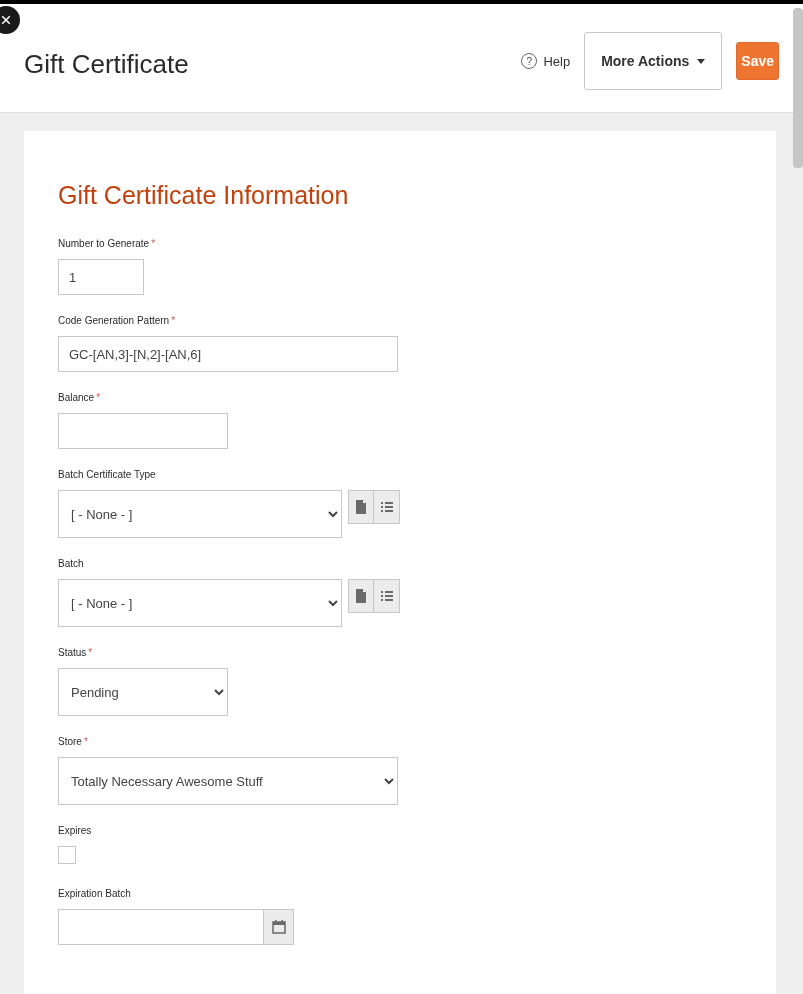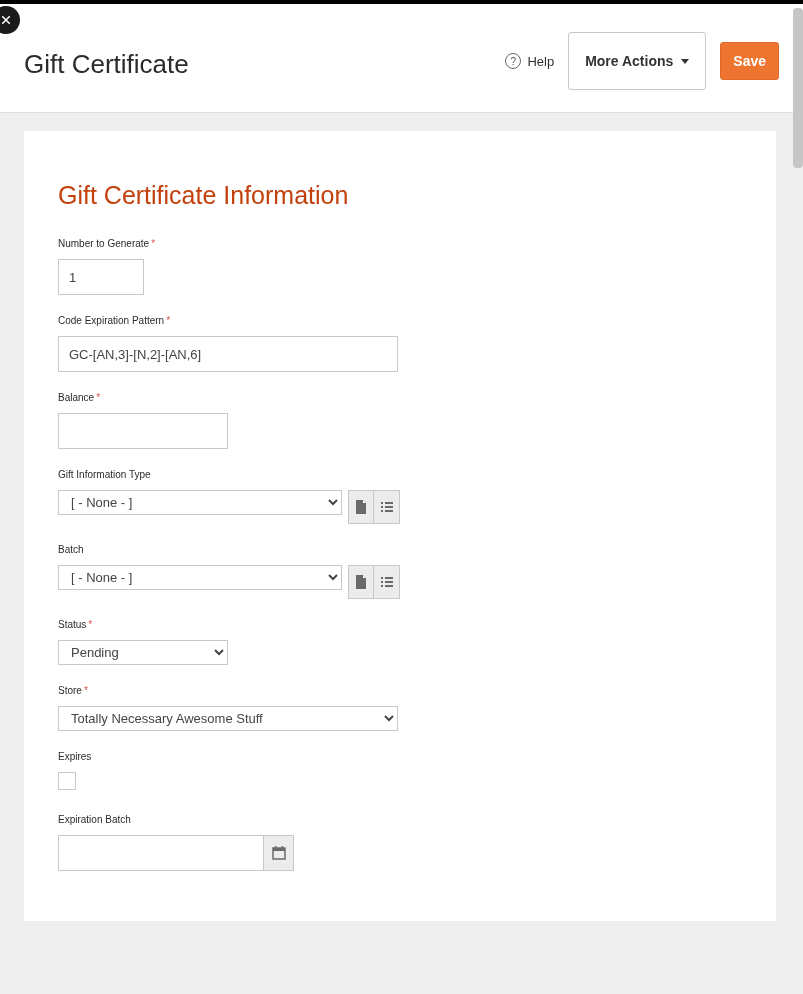--- a/index.html
+++ b/index.html
@@ -62,21 +62,21 @@
   }
   .btn-outline .caret {
     width: 0; height: 0;
     border-left: 4px solid transparent;
     border-right: 4px solid transparent;
     border-top: 5px solid #333;
   }
   .btn-primary {
     border: 1px solid #e06a2e;
     background: #ee7530; color: #fff;
-    padding: 10px 12px;
+    padding: 10px 4px;
   }
   .body-wrap {
     background: #efefef;
     padding: 18px 16px 0 24px;
     min-height: 908px;
   }
   .scrollbar {
     position: absolute;
     right: 0; top: 4px;
     width: 10px; height: 160px;
@@ -109,21 +109,21 @@
     font-size: 13px;
     color: #444;
     background: #fff;
   }
   .w-xs { width: 86px; }
   .w-sm { width: 170px; }
   .w-md { width: 284px; }
   .w-lg { width: 340px; } 
   select.sel, .select-box {
     border: 1px solid #c8c8c8;
-    height: 25px;
+    height: 48px;
     padding: 0 8px;
     font-size: 13px;
     color: #444;
     background: #fff;
   }
   .select-row { display: flex; gap: 6px; align-items: stretch; }
   .icon-btn-group { display: flex; }
   .icon-btn {
     width: 26px; height: 34px;
     border: 1px solid #c8c8c8;
@@ -184,34 +184,34 @@
 
     <div class="field">
       <label class="field-label">
         <span>Number to Generate</span><span class="req">*</span>
       </label>
       <input type="text" class="txt w-xs" value="1" style="">
     </div>
 
     <div class="field">
       <label class="field-label">
-        <span>Code Expiration Pattern</span><span class="req">*</span>
+        <span>Code Generation Pattern</span><span class="req">*</span>
       </label>
       <input type="text" class="txt w-lg" value="GC-[AN,3]-[N,2]-[AN,6]" style="">
     </div>
 
     <div class="field">
       <label class="field-label">
         <span>Balance</span><span class="req">*</span>
       </label>
       <input type="text" class="txt w-sm" value="" style="">
     </div>
 
     <div class="field">
-      <label class="field-label">Gift Information Type</label>
+      <label class="field-label">Batch Certificate Type</label>
       <div class="select-row">
         <select class="sel w-md">
           <option>[ - None - ]</option>
         </select>
         <div class="icon-btn-group">
           <div class="icon-btn">
             <svg viewBox="0 0 16 16">
                 <path d="M3 1h7l3 3v11H3z" fill="#6a6a6a"></path>
                 <path d="M10 1v3h3" fill="#fff"></path>
               </svg>

